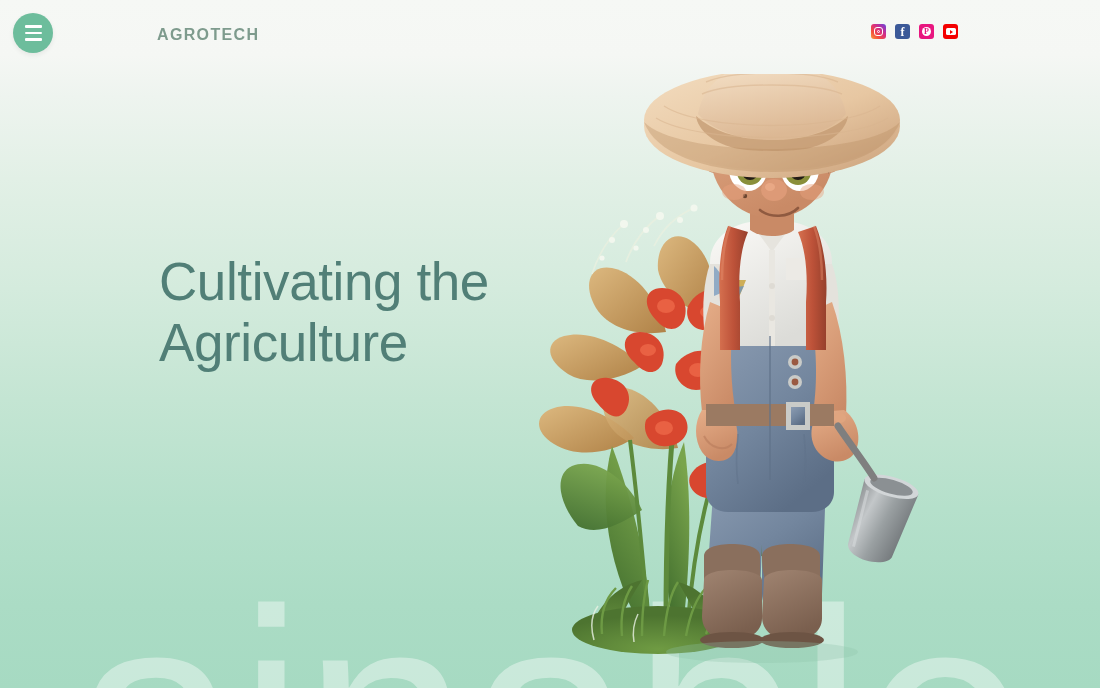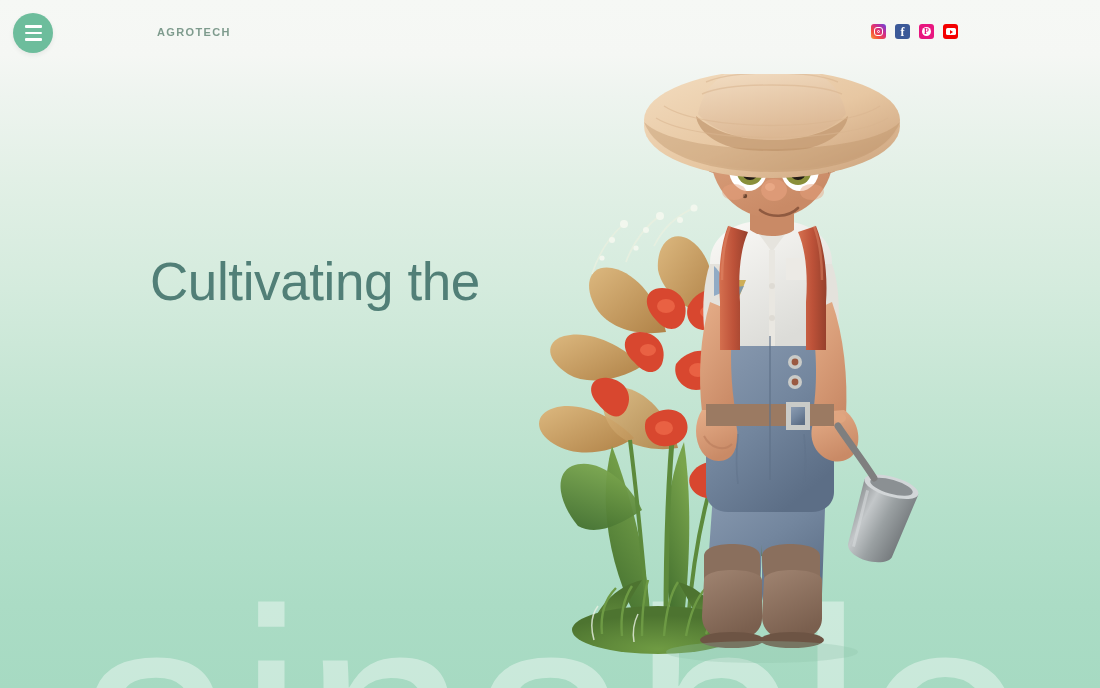--- a/index.html
+++ b/index.html
@@ -60,21 +60,21 @@
     align-items:center; justify-content:center;
     gap:4px; cursor:pointer;
     box-shadow:0 2px 5px rgba(0,0,0,0.07);
   }
   .menu-btn span {
     display:block; width:17px; height:2.6px;
     background:#ffffff; border-radius:1px;
   }
   .brand {
     position:absolute; left:157px; top:26px;
-    font-size:11px; font-weight:700;
+    font-size:16px; font-weight:700;
     letter-spacing:1.35px;
     color:#7e9b8d;
     text-transform:uppercase;
   }
   .socials {
     position:absolute; right:142px; top:24px;
     display:flex; gap:9px; align-items:center;
   }
   .soc {
     width:15px; height:15px;
@@ -116,21 +116,21 @@
     width:0; height:0;
     border-left:3.4px solid #f40000;
     border-top:2.1px solid transparent;
     border-bottom:2.1px solid transparent;
     margin-left:1px;
   }
 
   
   .headline {
     position:absolute;
-    left:150px; top:252px;
+    left:159px; top:252px;
     z-index:20;
     font-size:53px;
     line-height:1.15;
     font-weight:400;
     color:#517f77;
     letter-spacing:-0.4px;
   }
   .headline .line { display:block; white-space:nowrap; }
 
   
@@ -396,20 +396,21 @@
         <path d="M126 32 C166 58 302 58 342 32"></path>
         <path d="M168 8 C196 -4 272 -4 300 8"></path>
         <path d="M164 20 C192 8 276 8 304 20"></path>
       </g>
       <path d="M106 48 C140 84 328 84 362 48 C350 80 300 98 234 98 C168 98 118 80 106 48 Z" fill="#b88b62" opacity="0.35"></path>
     </svg>
   </div>
 
   <h1 class="headline">
     <span class="line">Cultivating the</span>
+    <span class="line">Agriculture</span>
   </h1>
 
   <div class="header">
     <button class="menu-btn" aria-label="Menu">
       <span></span>
       <span></span>
       <span></span>
     </button>
 
     <div class="brand">AGROTECH</div>

